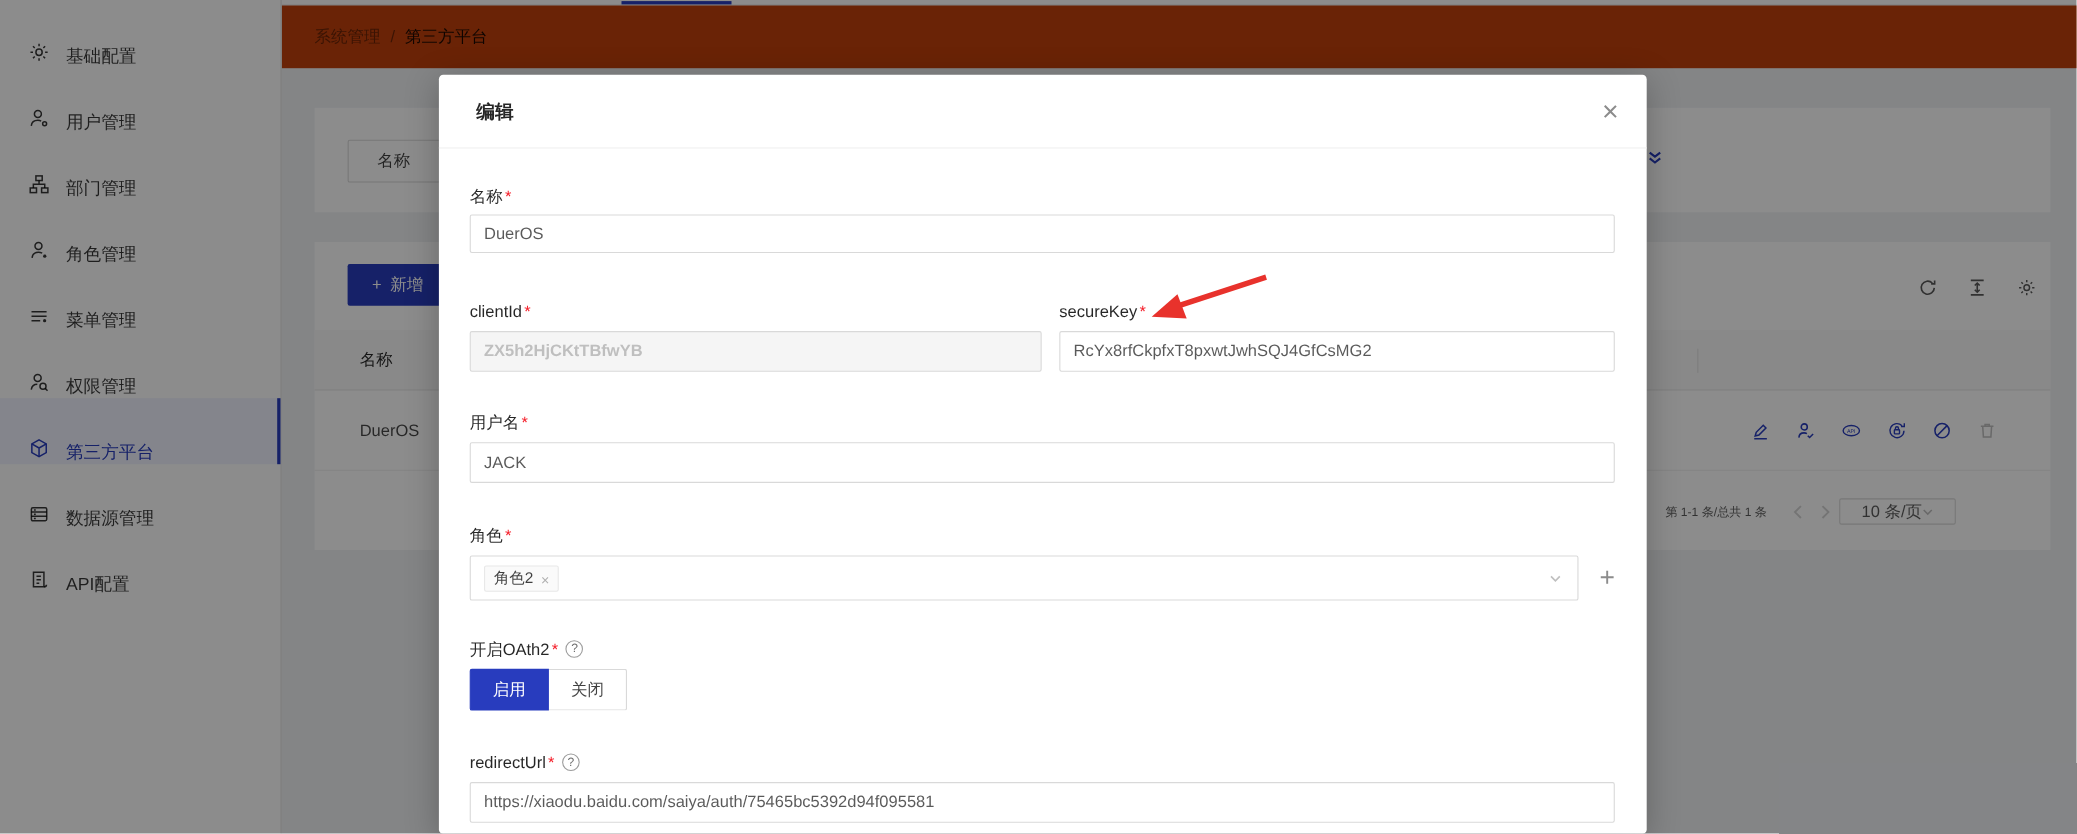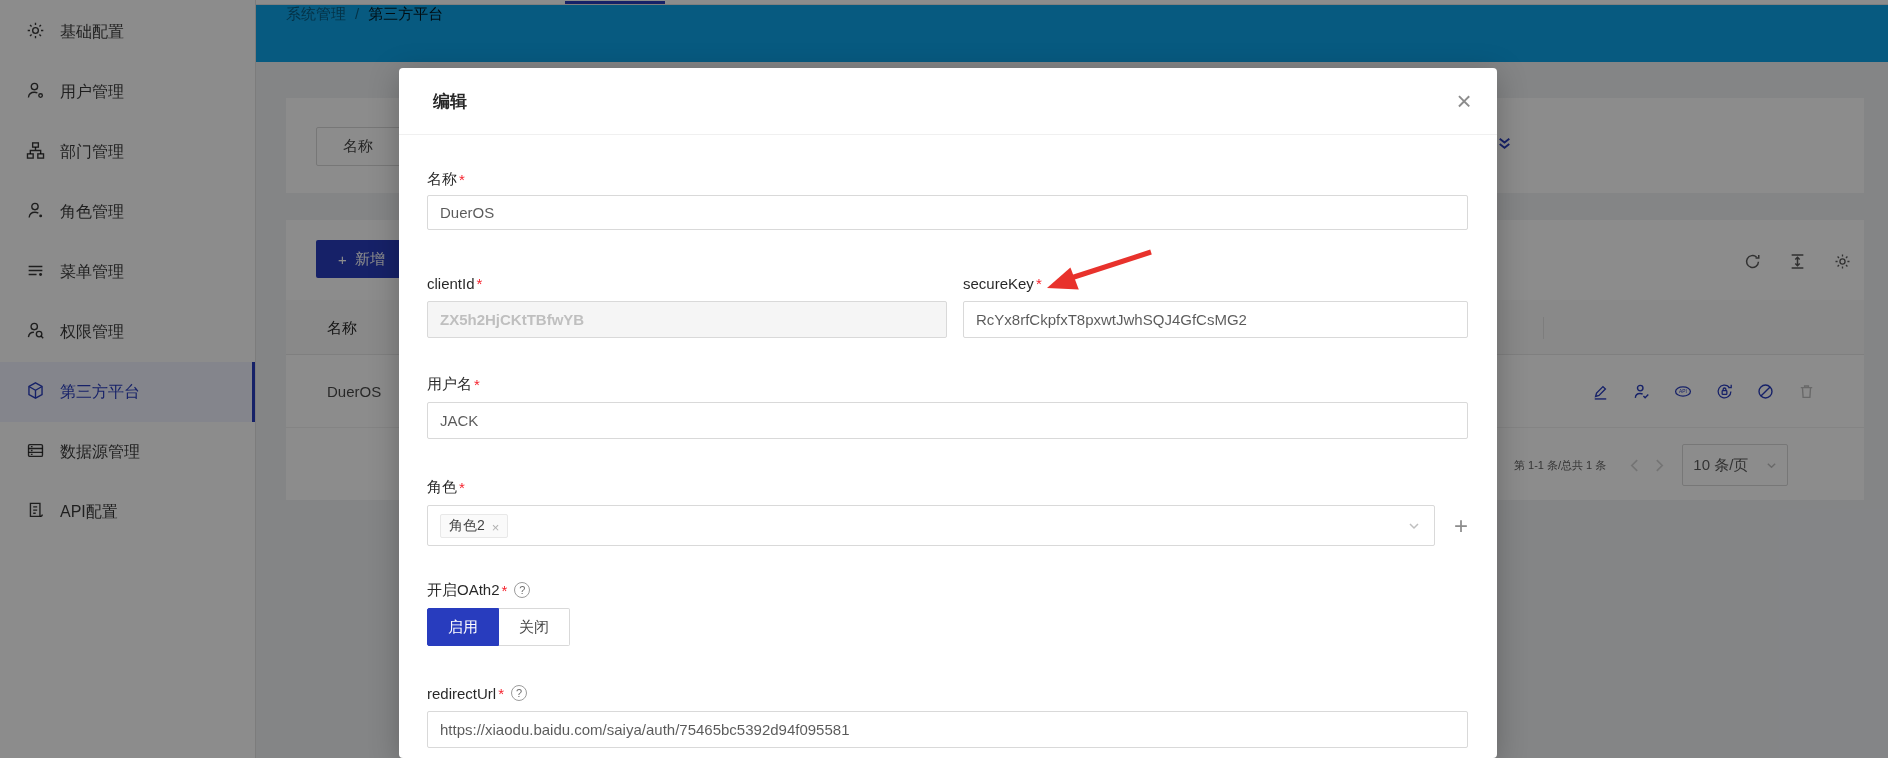--- a/index.html
+++ b/index.html
@@ -2,29 +2,29 @@
 <html style="--primary: #283cbe;"><head>
 <meta charset="utf-8">
 <style>
   :root{ --primary:#283cbe; }
   *{margin:0;padding:0;box-sizing:border-box;}
   body{font-family:"Liberation Sans",sans-serif;}
   .page{position:relative;width:1888px;height:758px;background:#f0f2f5;overflow:hidden;font-family:"Liberation Sans",sans-serif;}
 
   
   .sidebar{position:absolute;left:0;top:0;width:256px;height:758px;background:#fff;border-right:1px solid #e2e2e2;z-index:1;padding-top:2px;}
-  .side-item{position:relative;height:60px;display:flex;align-items:center;padding-left:26px;gap:15px;font-size:16px;color:rgba(0,0,0,.78);cursor:pointer;}
+  .side-item{position:relative;height:60px;display:flex;align-items:flex-end;padding-left:26px;gap:15px;font-size:16px;color:rgba(0,0,0,.78);cursor:pointer;}
   .side-item svg{flex:0 0 auto;}
   .side-item.active{background:#f0f3ff;color:var(--primary);}
   .side-item.active::after{content:"";position:absolute;right:0;top:0;bottom:0;width:3px;background:var(--primary);}
 
   
   .tabbar{position:absolute;left:256px;top:0;right:0;height:5px;background:#fff;border-bottom:1px solid #e8e8e8;}
   .tab-indicator{position:absolute;left:309px;top:1px;width:100px;height:3px;background:var(--primary);}
-  .breadcrumb-bar{position:absolute;left:256px;top:5px;right:0;height:57px;background:#0ea5e9;display:flex;padding-left:30px;font-size:15px;}
+  .breadcrumb-bar{position:absolute;left:256px;top:5px;right:0;height:57px;background:#c2410c;display:flex;align-items:center;padding-left:30px;font-size:15px;}
   .bc-link{color:rgba(0,0,0,.45);cursor:pointer;}
   .bc-sep{color:rgba(0,0,0,.45);margin:0 9px;}
   .bc-current{color:rgba(0,0,0,.85);}
 
   
   .search-card{position:absolute;left:286px;top:98px;width:1578px;height:95px;background:#fff;}
   .search-group{position:absolute;left:30px;top:29px;height:39px;display:flex;}
   .search-addon{width:84px;border:1px solid #d9d9d9;border-radius:2px 0 0 2px;display:flex;align-items:center;justify-content:center;font-size:15px;color:rgba(0,0,0,.75);background:#fff;}
   .search-input{width:520px;height:39px;border:1px solid #d9d9d9;border-left:none;border-radius:0 2px 2px 0;padding:0 12px;font-size:15px;font-family:inherit;color:rgba(0,0,0,.65);}
   .collapse-btn{position:absolute;left:1210px;top:37px;color:var(--primary);cursor:pointer;}
@@ -39,21 +39,21 @@
   .th-op{position:absolute;left:1257px;top:0;width:314px;height:55px;line-height:55px;text-align:center;font-size:15px;color:rgba(0,0,0,.85);}
   .th-sep{position:absolute;left:1257px;top:17px;width:1px;height:22px;background:#e3e3e3;}
   .trow{position:absolute;left:0;top:135px;width:1578px;height:73px;border-bottom:1px solid #f0f0f0;}
   .td-name{position:absolute;left:41px;top:0;height:73px;line-height:73px;font-size:15px;color:rgba(0,0,0,.72);}
   .row-actions{position:absolute;left:1306px;top:0;height:73px;display:flex;align-items:center;gap:24px;color:var(--primary);}
   .row-actions .ac{cursor:pointer;display:flex;}
   .ac.disabled{color:#bfbfbf;cursor:not-allowed;}
   .pager{position:absolute;left:1228px;top:230px;height:30px;display:flex;align-items:center;}
   .pg-total{font-size:11px;color:rgba(0,0,0,.65);margin-right:16px;}
   .pg-arrow{color:#d4d4d4;display:flex;padding:0 7px;cursor:default;}
-  .pg-size{margin-left:10px;width:106px;height:42px;border:1px solid #d9d9d9;border-radius:2px;background:#fff;display:flex;align-items:center;justify-content:space-between;padding:0 10px;font-size:15px;color:rgba(0,0,0,.65);cursor:pointer;}
+  .pg-size{width:106px;height:24px;border:1px solid #d9d9d9;border-radius:2px;background:#fff;display:flex;align-items:center;justify-content:center;padding:0 10px;font-size:15px;color:rgba(0,0,0,.65);cursor:pointer;}
   .pg-size svg{color:#bfbfbf;}
 
   
   .mask{position:absolute;inset:0;background:rgba(0,0,0,0.45);z-index:10;}
   .modal{position:absolute;left:399px;top:68px;width:1098px;height:690px;background:#fff;border-radius:4px;box-shadow:0 6px 30px rgba(0,0,0,.25);z-index:20;}
   .modal-header{height:67px;border-bottom:1px solid #f0f0f0;display:flex;align-items:center;padding:0 34px;font-size:17px;font-weight:600;color:rgba(0,0,0,.85);}
   .modal-close{position:absolute;top:0;right:0;width:66px;height:67px;display:flex;align-items:center;justify-content:center;font-size:26px;font-weight:400;color:#8c8c8c;cursor:pointer;}
   .fld{position:absolute;left:28px;width:1041px;}
   .flabel{display:flex;align-items:center;font-size:15px;color:rgba(0,0,0,.85);height:20px;}
   .ast{color:#f5222d;margin-left:2px;}

